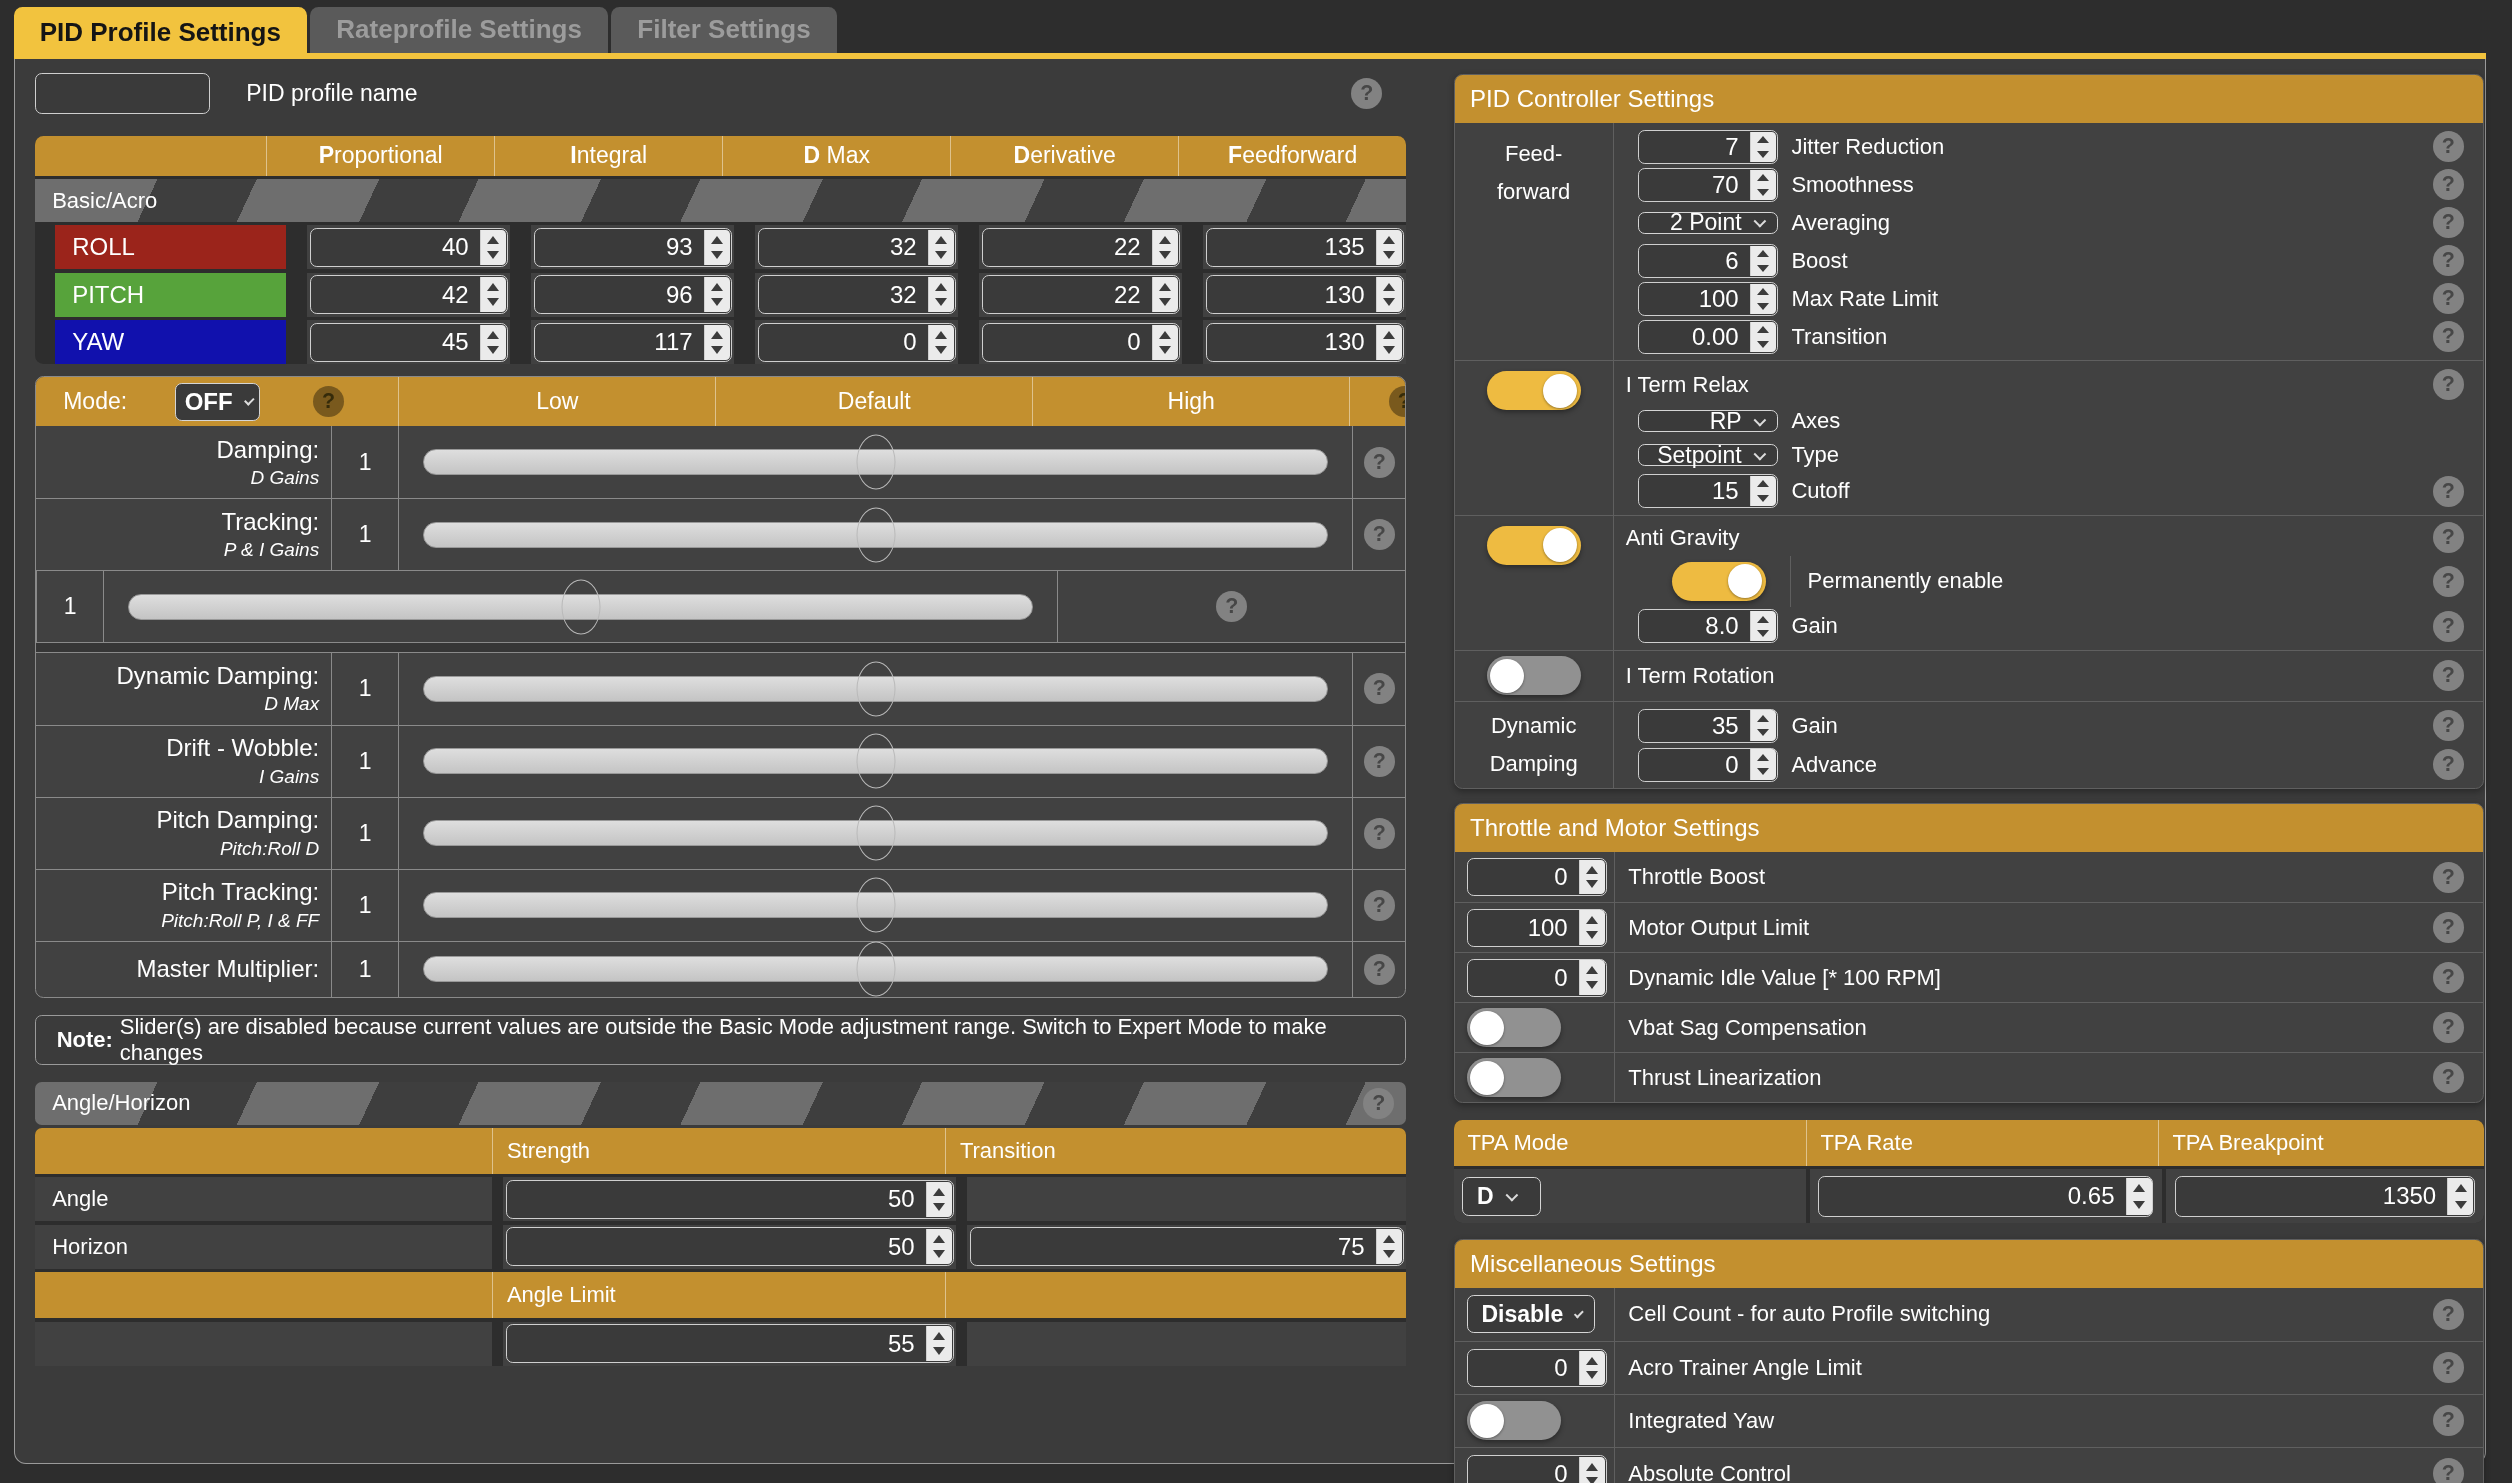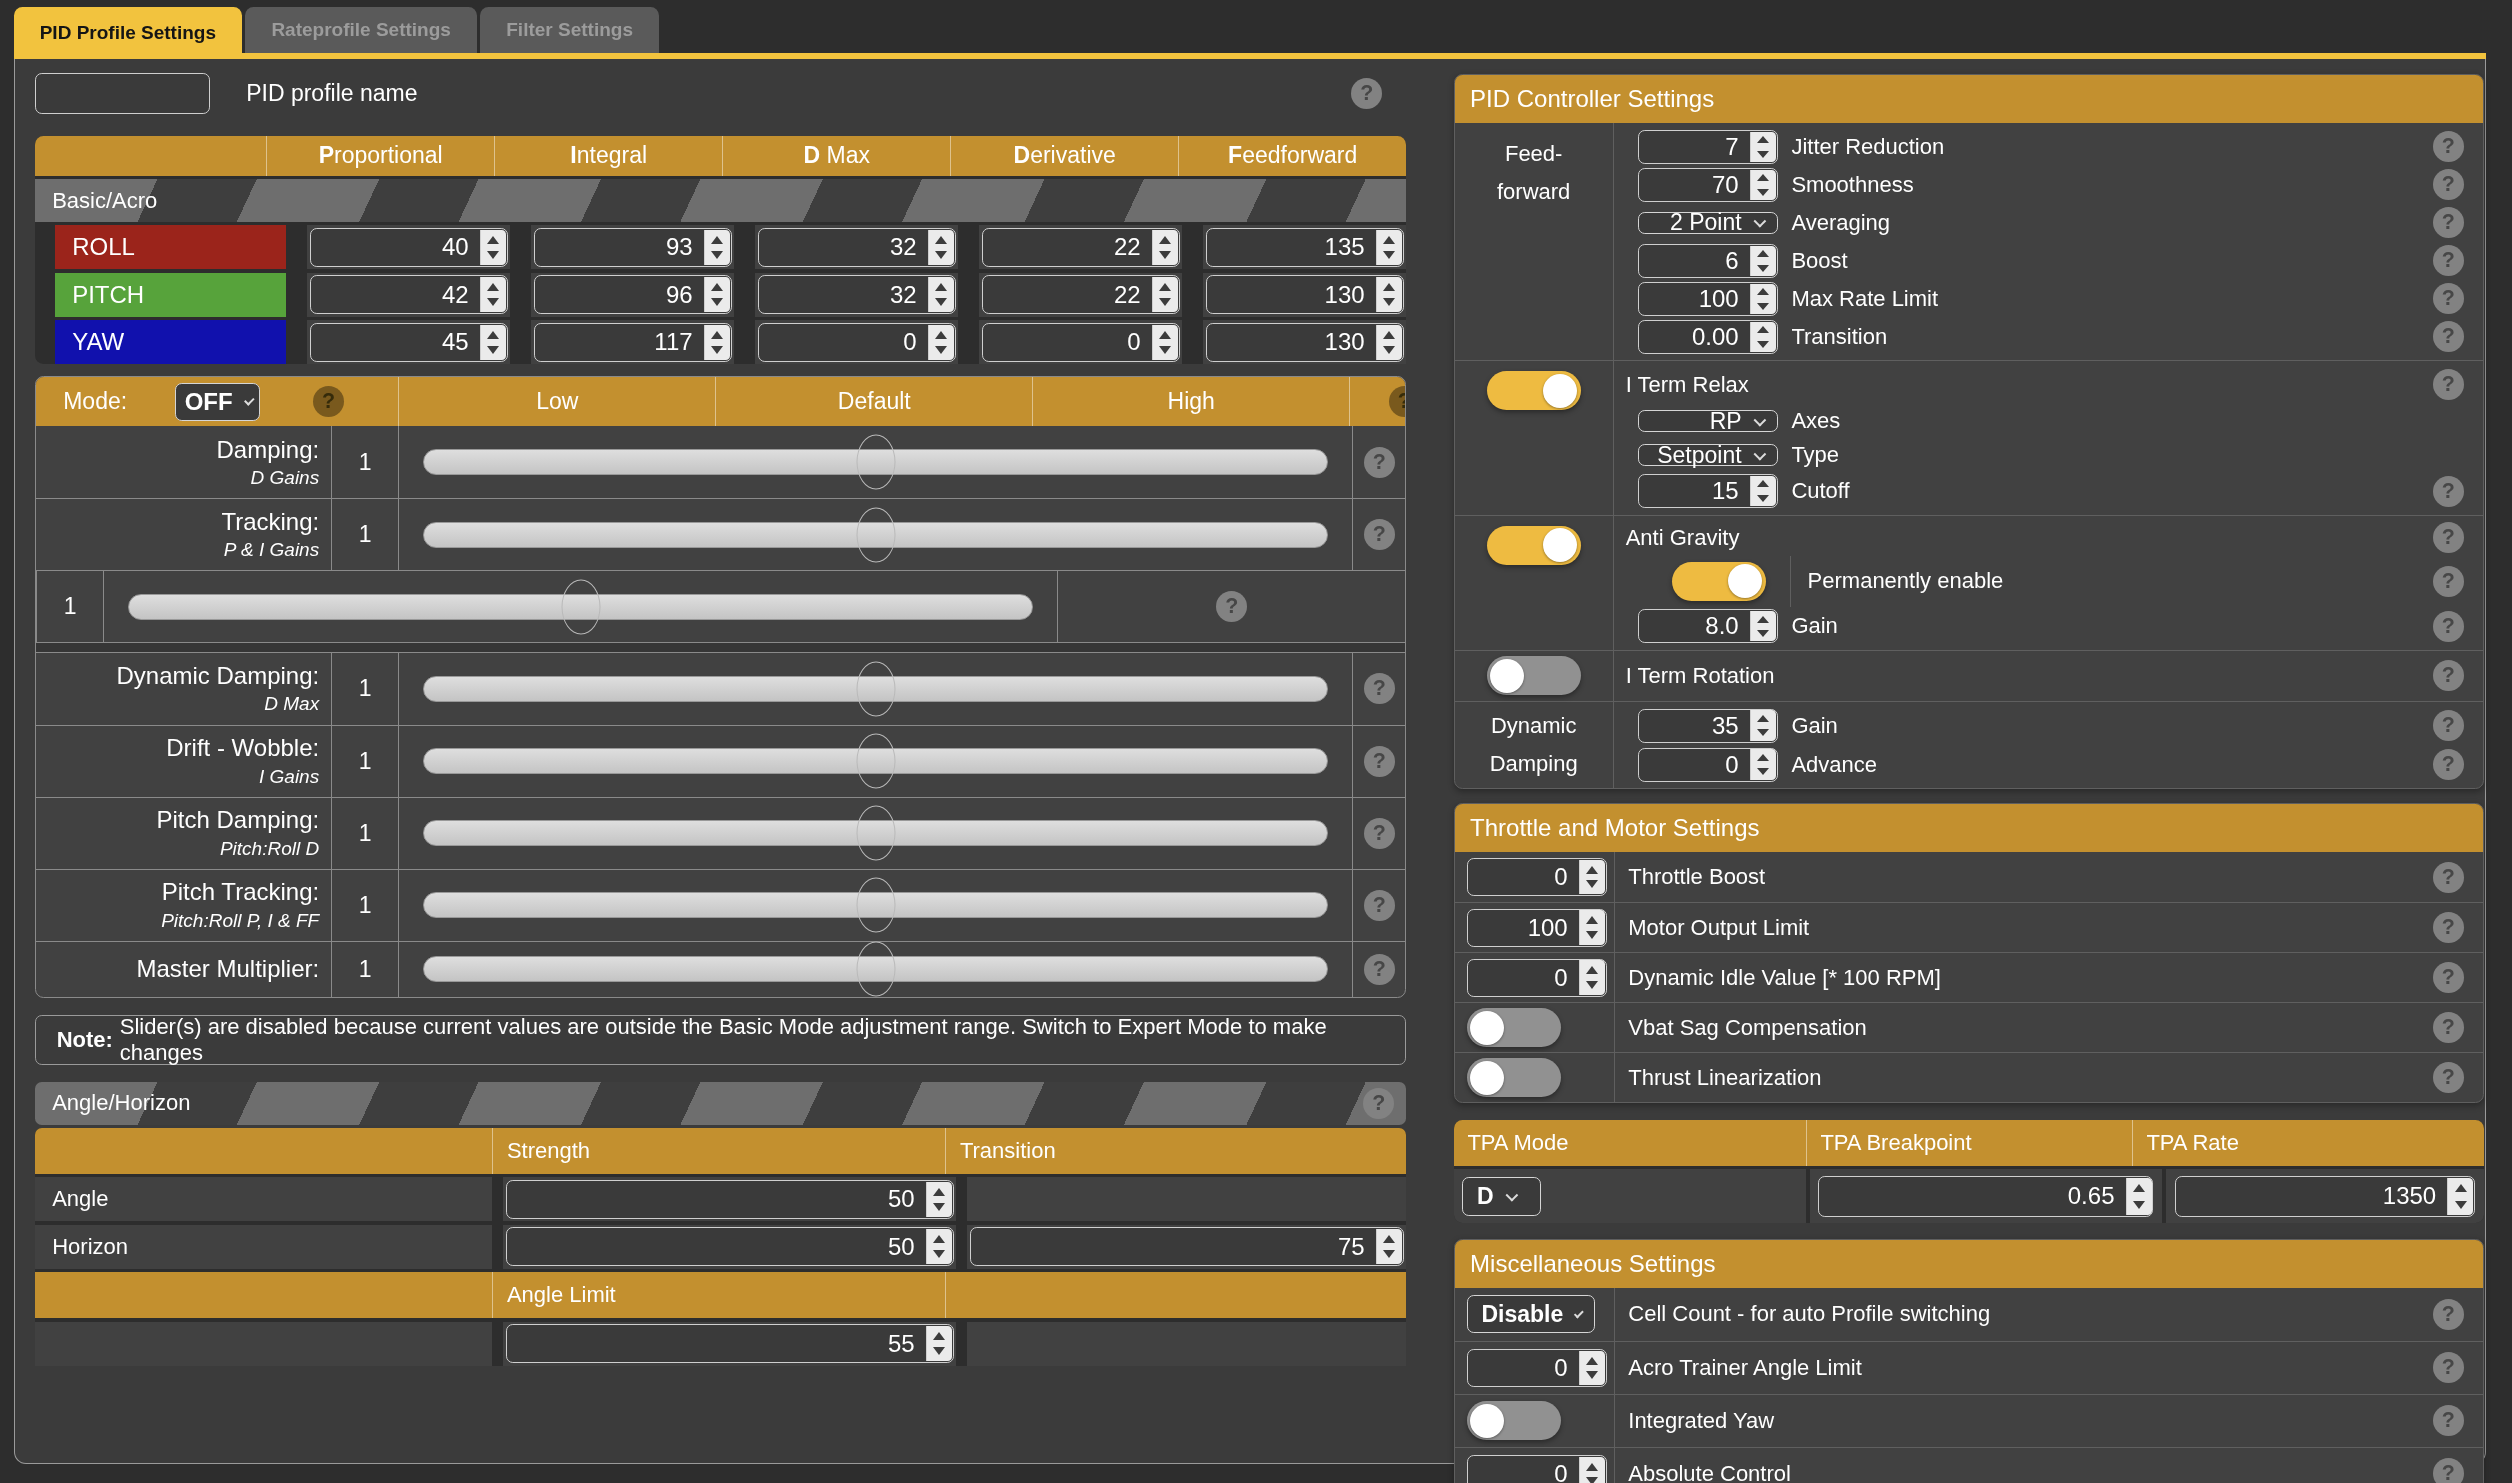--- a/index.html
+++ b/index.html
@@ -2,21 +2,21 @@
 <html style="font-size:13.7px"><head>
 <meta charset="utf-8">
 <style>
   * { margin:0; padding:0; box-sizing:border-box; }
   html,body { width:2512px; height:1483px; background:#2d2d2d; font-family:"Liberation Sans", sans-serif; color:#fff; }
   .stage { position:relative; width:2512px; height:1483px; background:#2d2d2d; overflow:hidden; }
 
   
   .tabs { position:absolute; top:6.8px; left:13.7px; display:flex; align-items:flex-end; z-index:3; }
   .tab { height:46px; margin-bottom:6px; margin-right:3.4px; padding:12px 26px; display:flex; align-items:center;
-         font-size:19px; font-weight:bold; border-radius:8.5px 8.5px 0 0; background:#5a5a5a; color:#9c9c9c; cursor:pointer; }
+         font-size:26px; font-weight:bold; border-radius:8.5px 8.5px 0 0; background:#5a5a5a; color:#9c9c9c; cursor:pointer; }
   .tab.active { height:52px; margin-bottom:0; background:#f2c33e; color:#151515; }
   .goldbar { position:absolute; top:53px; left:13.7px; right:26px; height:6px; background:#f2c33e; z-index:2; }
 
   
   .content { position:absolute; top:59px; left:13.7px; right:26px; bottom:19px; background:#3b3b3b;
              border:0.9px solid #9a9a9a; border-top:none; border-radius:0 0 12px 12px; }
   .left-col  { position:absolute; left:20.5px;  top:13.7px; width:1371px; }
   .right-col { position:absolute; left:1439px; top:15.4px; width:1030px; }
 
   
@@ -723,22 +723,22 @@
             </div>
           <div class="sep"></div>
           <span class="lbl">Thrust Linearization</span>
           <span class="help">?</span>
         </div>
       </div>
 
       <div class="tpa-table">
         <div class="tpa-head">
           <div class="tpah w34">TPA Mode</div>
+          <div class="tpah w34b">TPA Rate</div>
           <div class="tpah wrest">TPA Breakpoint</div>
-          <div class="tpah w34b">TPA Rate</div>
         </div>
         <div class="tpa-row">
           <div class="tpac w34">
               <div class="select tpa-mode-sel">
                 <span>D</span>
                 <span class="chev"></span>
               </div>
             </div>
           <div class="tpac w34b">
               <div class="num">

